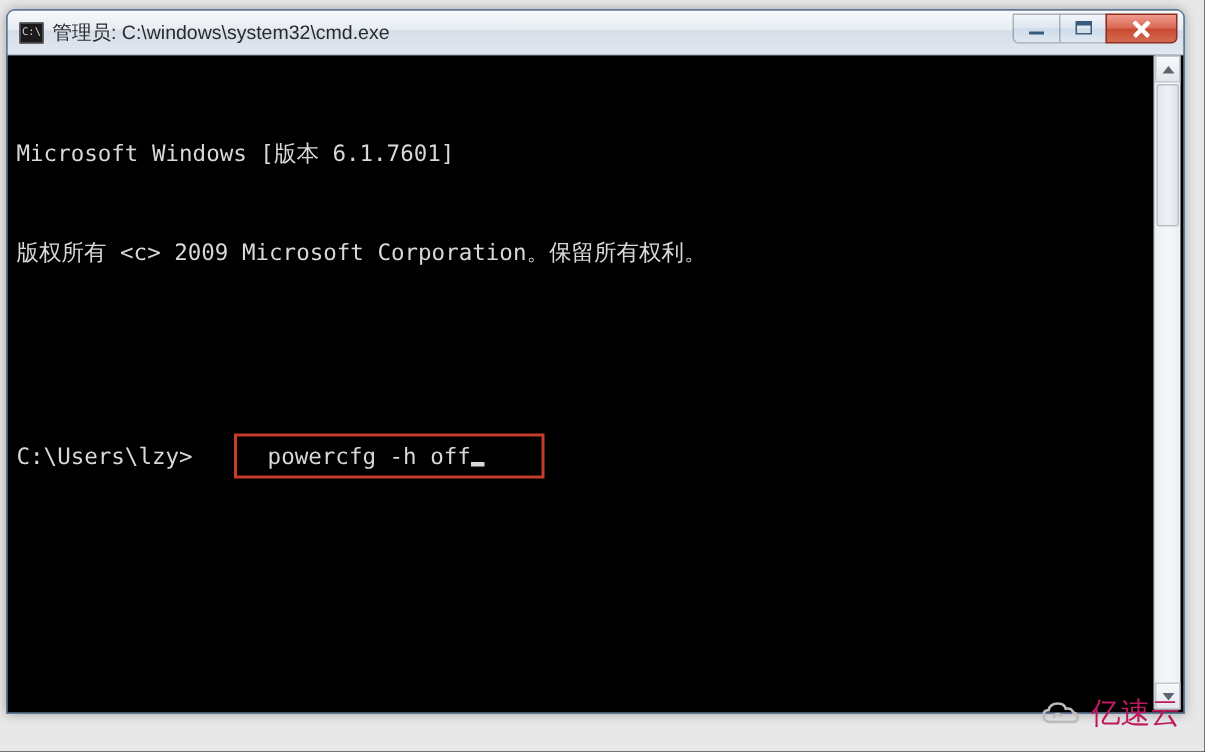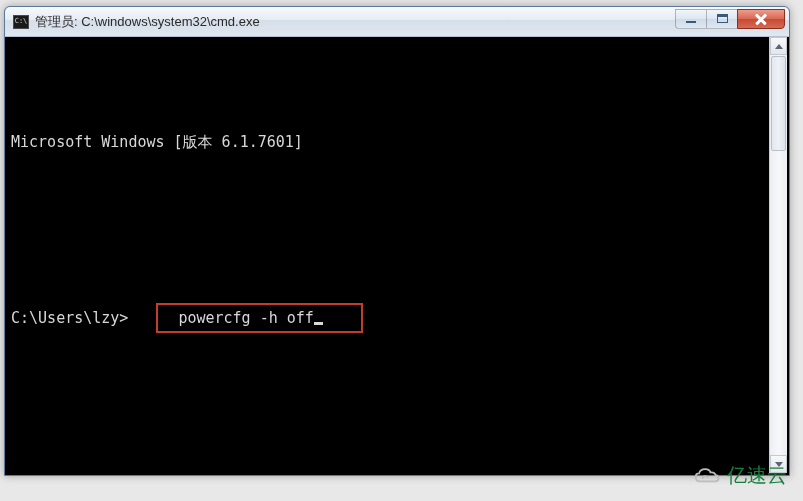--- a/index.html
+++ b/index.html
@@ -123,21 +123,20 @@
       background: #000;
       padding: 10px 6px;
       color: #d8d8d8;
       font-family: "NSimSun", "SimSun", "Consolas", monospace;
       font-size: 15px;
       line-height: 22px;
       white-space: pre;
     }
     .terminal .line {
       display: block;
-      margin-top: 40px;
     }
     .prompt-line {
       position: relative;
       display: flex;
       align-items: baseline;
       gap: 28px;
     }
     .highlight-box {
       border: 2px solid #c43c2a;
       padding: 2px 20px;
@@ -195,21 +194,21 @@
       background: linear-gradient(to right, #e3e8ef 0%, #eef1f5 50%, #dde3eb 100%);
       border: 1px solid #b8c0cb;
       border-radius: 2px;
     }
     .watermark {
       position: absolute;
       bottom: 12px;
       right: 16px;
       display: flex;
       align-items: center;
-      color: #15803d;
+      color: #be185d;
       font-family: "Microsoft YaHei", sans-serif;
       font-size: 20px;
       gap: 6px;
     }
     .watermark-icon {
       width: 28px;
       height: 22px;
       position: relative;
     }
     .cloud-svg { stroke: #bcbcbc; fill: none; stroke-width: 2; }
@@ -229,20 +228,21 @@
         <div class="max-glyph"></div>
       </div>
       <div class="win-btn close">
         <div class="close-glyph"></div>
       </div>
     </div>
   </div>
 
   <div class="terminal">
     <span class="line">Microsoft Windows [版本 6.1.7601]</span>
+    <span class="line">版权所有 &lt;c&gt; 2009 Microsoft Corporation。保留所有权利。</span>
     <span class="line"> </span>
     <div class="prompt-line">
       <span>C:\Users\lzy&gt;</span><span class="highlight-box"><span>powercfg -h off</span><span class="cursor"></span>  </span>
     </div>
   </div>
 
   <div class="scrollbar">
     <div class="scroll-arrow up">
       <div class="tri-up"></div>
     </div>

